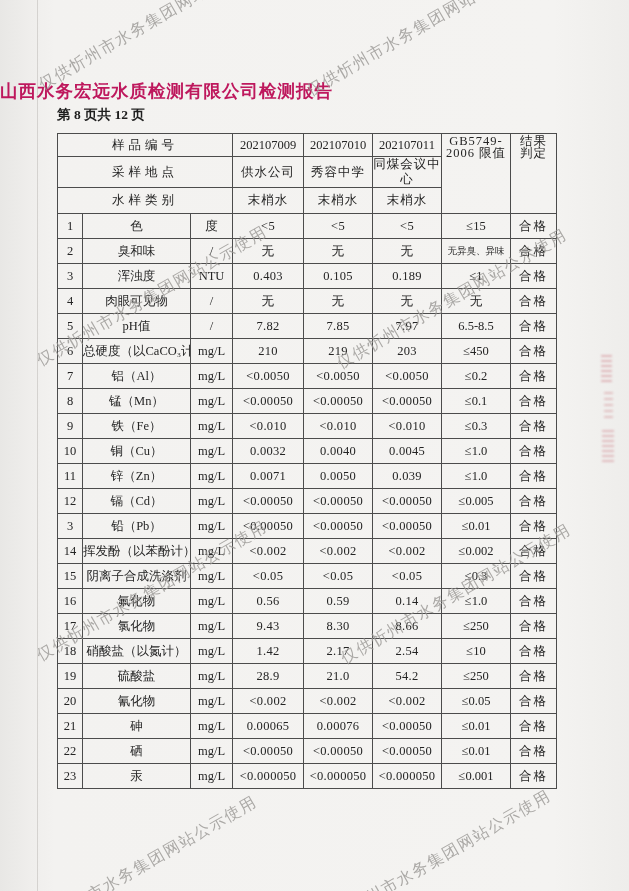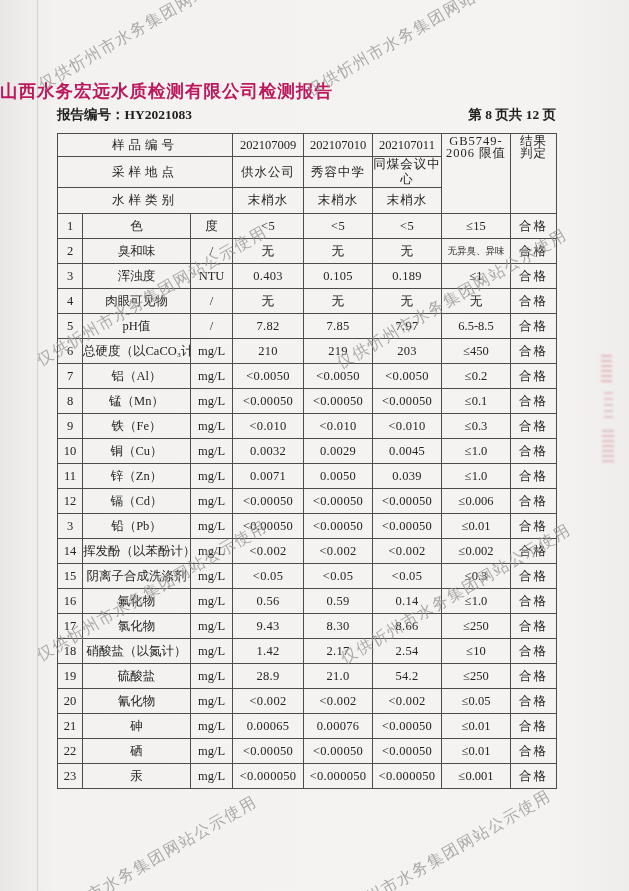--- a/index.html
+++ b/index.html
@@ -79,21 +79,20 @@
 <div class="wm wm7">仅供忻州市水务集团网站公示使用</div>
 <div class="wm wm8">仅供忻州市水务集团网站公示使用</div>
 
 <div class="redmark rm1"></div>
 <div class="redmark rm2"></div>
 <div class="redmark rm3"></div>
 
 <div class="title">山西水务宏远水质检测有限公司检测报告</div>
 
 <div class="meta">
-  <span>报告编号：HY2021083</span>
   <span>第 8 页共 12 页</span>
 </div>
 
 <table class="report">
   <colgroup>
     <col style="width:25px">
       <col style="width:108px">
       <col style="width:42px">
     <col style="width:71px">
       <col style="width:69px">
@@ -231,21 +230,21 @@
     <td class="c-val">&lt;0.010</td>
     <td class="c-limit">≤0.3</td>
     <td class="c-result">合格</td>
   </tr>
 
   <tr class="dataRow">
     <td class="c-no">10</td>
     <td class="c-name">铜（Cu）</td>
     <td class="c-unit">mg/L</td>
     <td class="c-val">0.0032</td>
-    <td class="c-val">0.0029</td>
+    <td class="c-val">0.0040</td>
     <td class="c-val">0.0045</td>
     <td class="c-limit">≤1.0</td>
     <td class="c-result">合格</td>
   </tr>
 
   <tr class="dataRow">
     <td class="c-no">11</td>
     <td class="c-name">锌（Zn）</td>
     <td class="c-unit">mg/L</td>
     <td class="c-val">0.0071</td>
@@ -255,21 +254,21 @@
     <td class="c-result">合格</td>
   </tr>
 
   <tr class="dataRow">
     <td class="c-no">12</td>
     <td class="c-name">镉（Cd）</td>
     <td class="c-unit">mg/L</td>
     <td class="c-val">&lt;0.00050</td>
     <td class="c-val">&lt;0.00050</td>
     <td class="c-val">&lt;0.00050</td>
-    <td class="c-limit">≤0.006</td>
+    <td class="c-limit">≤0.005</td>
     <td class="c-result">合格</td>
   </tr>
 
   <tr class="dataRow">
     <td class="c-no">3</td>
     <td class="c-name">铅（Pb）</td>
     <td class="c-unit">mg/L</td>
     <td class="c-val">&lt;0.00050</td>
     <td class="c-val">&lt;0.00050</td>
     <td class="c-val">&lt;0.00050</td>

